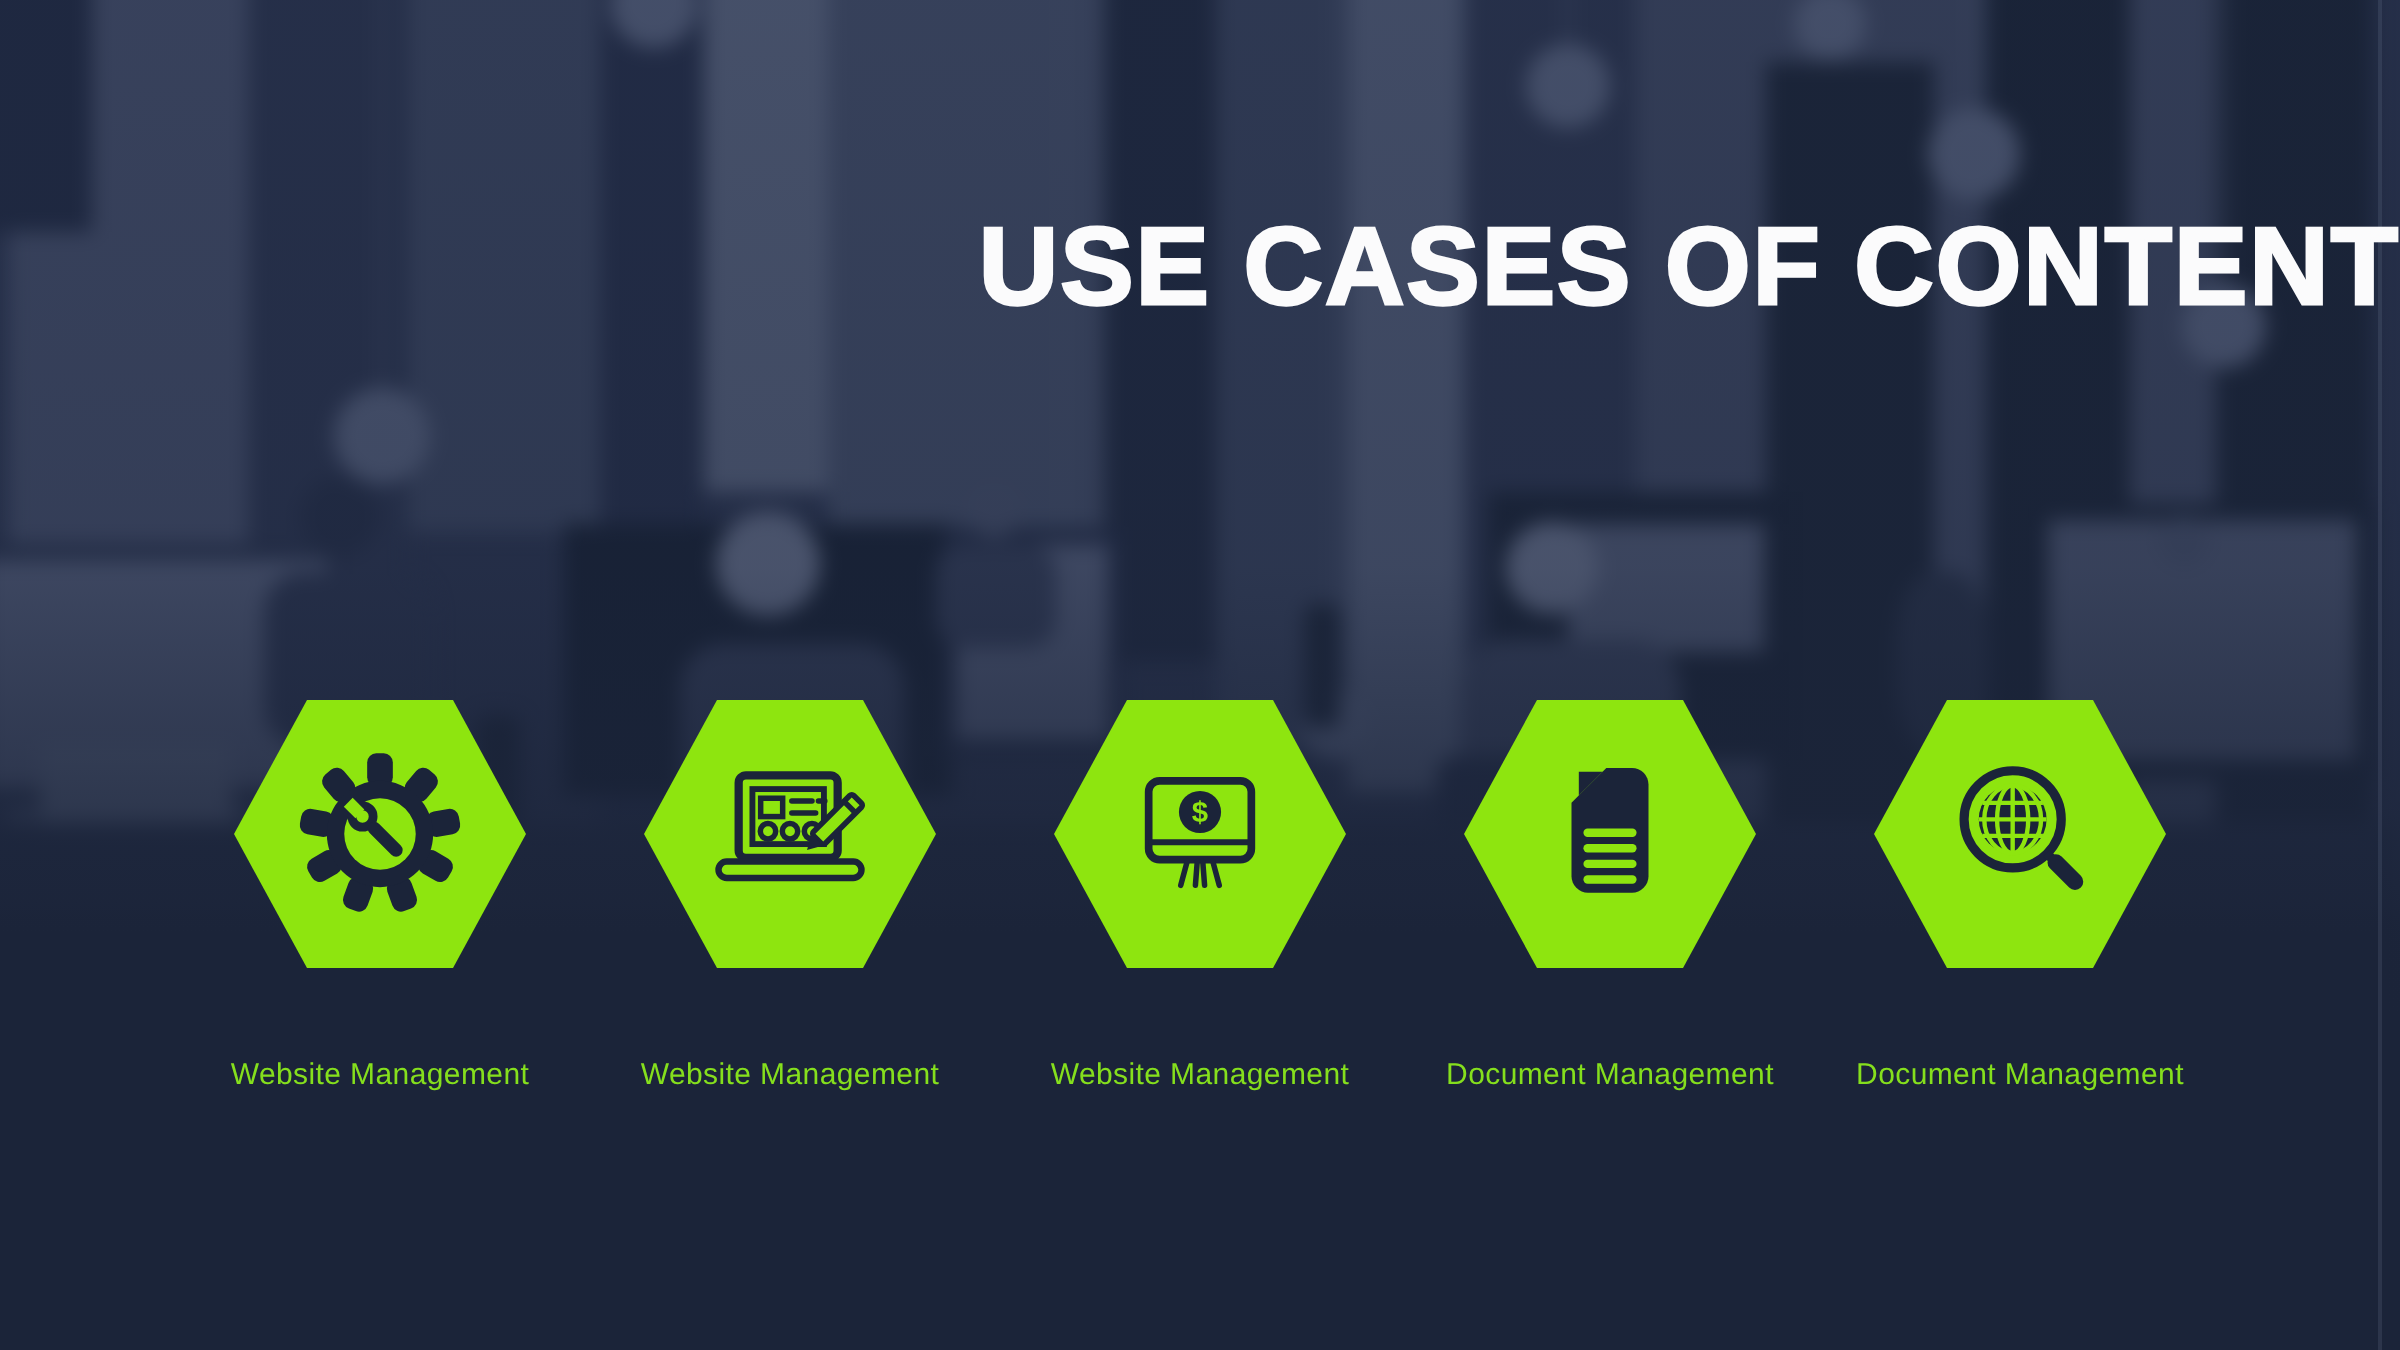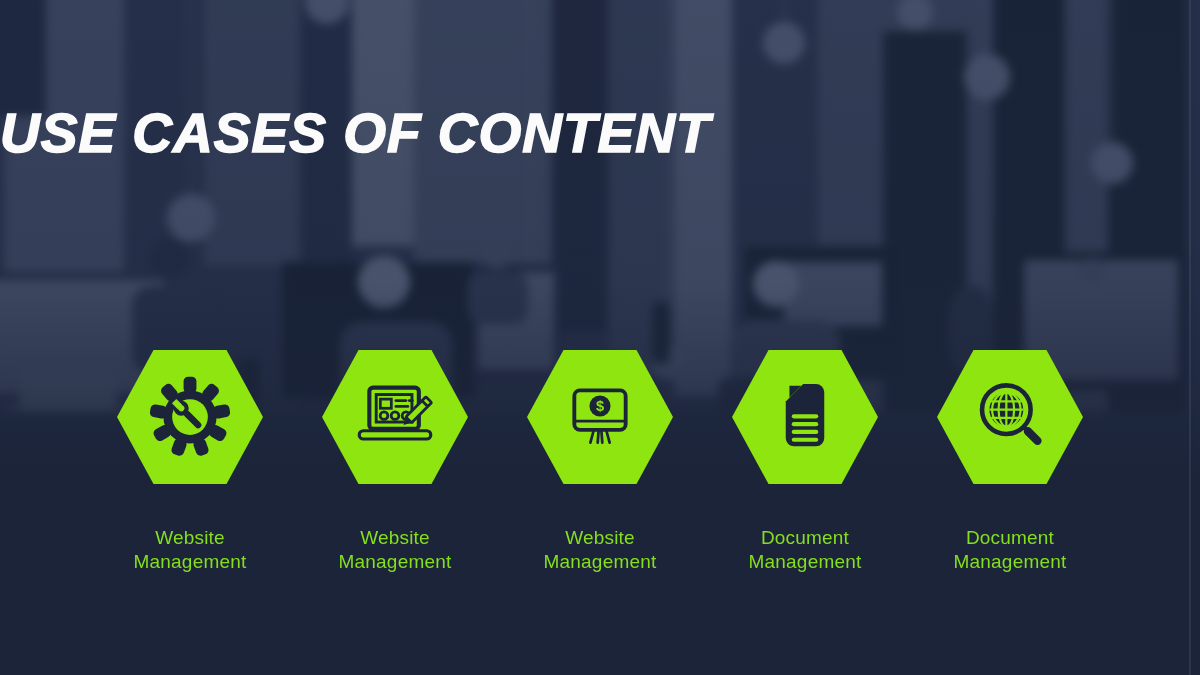--- a/index.html
+++ b/index.html
@@ -23,39 +23,39 @@
     background:linear-gradient(180deg,
       rgba(27,36,57,.32) 0%,
       rgba(27,36,57,.40) 42%,
       rgba(27,36,57,.70) 60%,
       rgba(27,36,57,.96) 70%,
       #1B2439 76%, #1B2439 100%);
   }
   .seam{position:absolute;left:1189px;top:0;width:2px;height:675px;background:rgba(120,132,160,.18);}
   .title{
     position:absolute;top:100px;left:0;right:0;
-    text-align:left;color:var(--title);
-    font-weight:bold;font-size:55px;line-height:66px;letter-spacing:1px;font-style:italic;
+    text-align:right;color:var(--title);
+    font-weight:bold;font-size:55px;line-height:66px;letter-spacing:1px;
     -webkit-text-stroke:1.6px var(--title);
   }
   .title span{display:block;}
   .row{
     position:absolute;top:350px;left:0;right:0;
     display:flex;justify-content:center;
   }
   .item{width:205px;display:flex;flex-direction:column;align-items:center;}
   .hex{
     width:146px;height:134px;background:var(--green);
     clip-path:polygon(25% 0%,75% 0%,100% 50%,75% 100%,25% 100%,0% 50%);
     display:flex;align-items:center;justify-content:center;
   }
   .hex svg{width:88px;height:88px;display:block;}
   .label{
     margin-top:42px;max-width:165px;text-align:center;
-    color:var(--label-green);font-size:19px;line-height:24px;font-weight:500;
+    color:var(--label-green);font-size:15px;line-height:24px;font-weight:500;
     letter-spacing:.2px;
   }
 </style>
 </head>
 <body>
 
 <div class="slide">
 
   <div class="bg">
 

